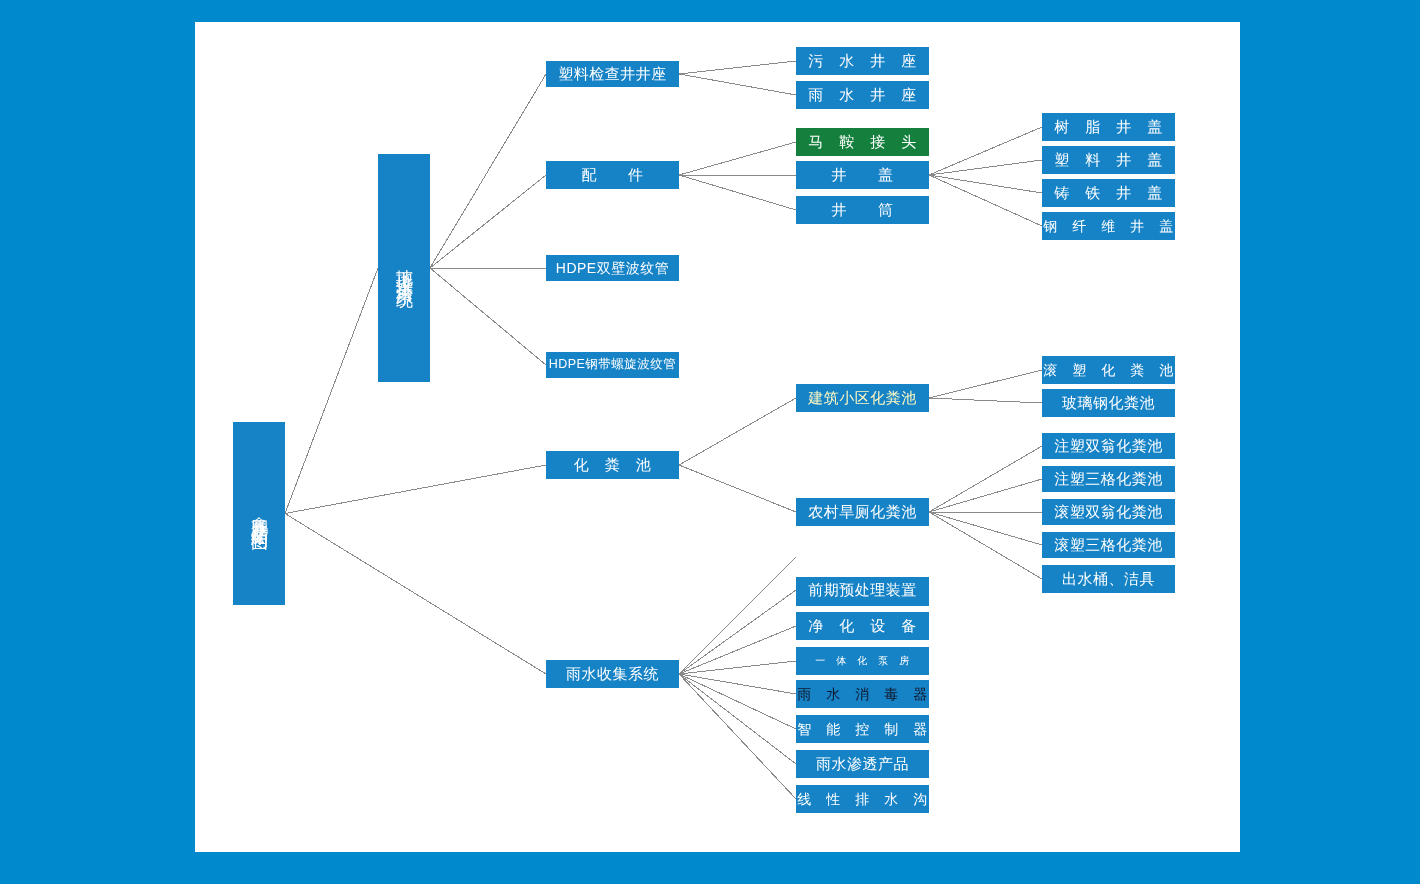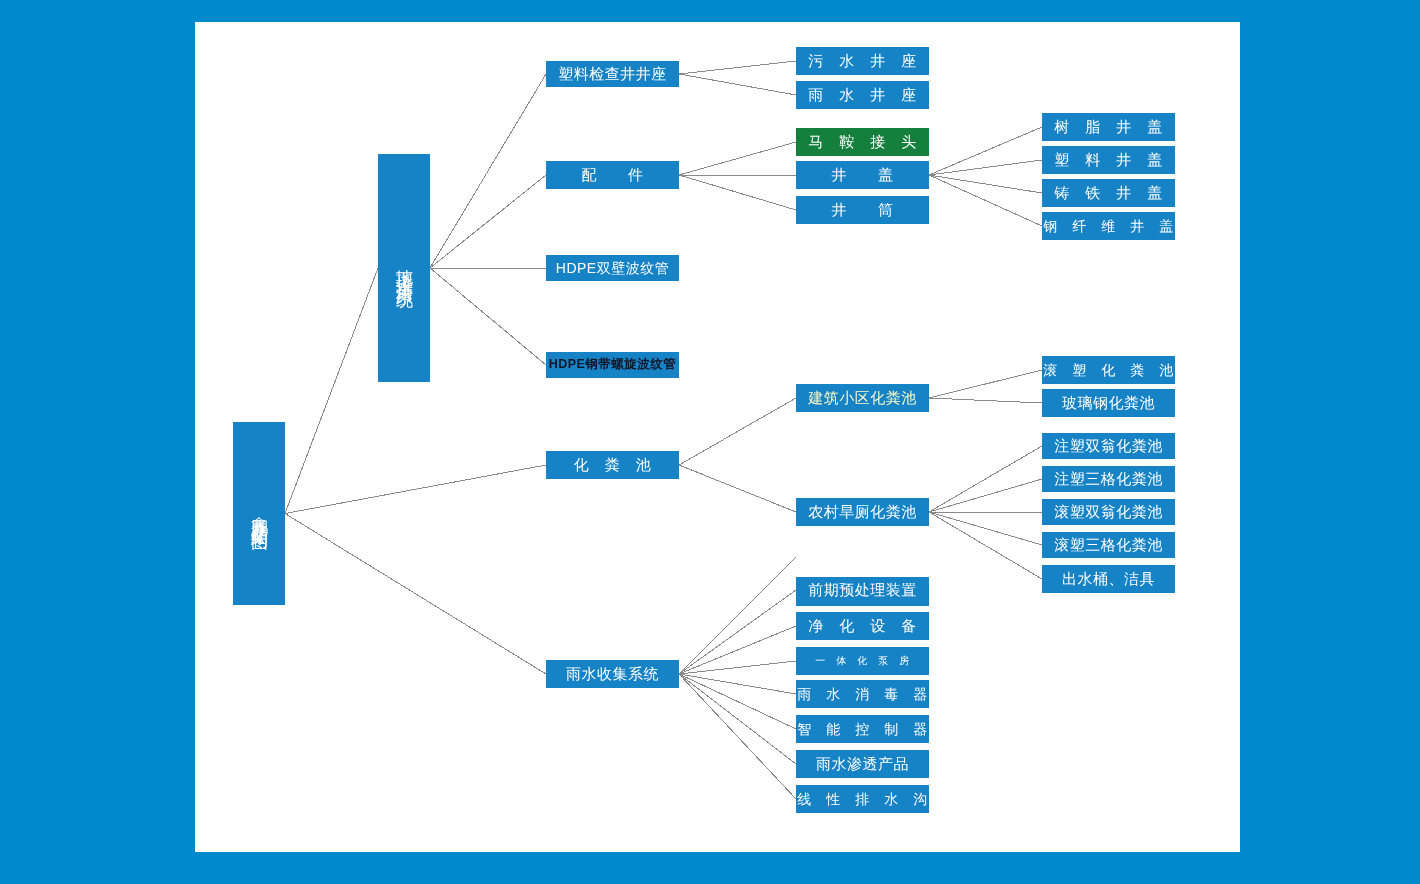--- a/index.html
+++ b/index.html
@@ -110,35 +110,35 @@
   <div id="diagram">
       <div class="node vertical" style="left: 233px; top: 422px; width: 52px; height: 183px; background: rgb(23, 131, 199); color: rgb(255, 255, 255); font-size: 17px;">
         <span class="lbl">鑫鹏产品结构图</span>
       </div>
       <div class="node vertical" style="left: 378px; top: 154px; width: 52px; height: 228px; background: rgb(23, 131, 199); color: rgb(255, 255, 255); font-size: 17px;">
         <span class="lbl">地下排水排污系统</span>
       </div>
       <div class="node" style="left: 546px; top: 61px; width: 133px; height: 26px; background: rgb(23, 131, 199); color: rgb(255, 255, 255); font-size: 15px;"><span class="lbl">塑料检查井井座</span></div>
       <div class="node" style="left: 546px; top: 161px; width: 133px; height: 28px; background: rgb(23, 131, 199); color: rgb(255, 255, 255); font-size: 15px;"><span class="lbl">配　　件</span></div>
       <div class="node" style="left: 546px; top: 255px; width: 133px; height: 26px; background: rgb(23, 131, 199); color: rgb(255, 255, 255); font-size: 14px;"><span class="lbl">HDPE双壁波纹管</span></div>
-      <div class="node" style="left: 546px; top: 352px; width: 133px; height: 26px; background: rgb(23, 131, 199); color: #0f172a; font-size: 12.5px; font-weight: bold;"><span class="lbl">HDPE钢带螺旋波纹管</span></div>
+      <div class="node" style="left: 546px; top: 352px; width: 133px; height: 26px; background: rgb(23, 131, 199); color: #ffffff; font-size: 12.5px;"><span class="lbl">HDPE钢带螺旋波纹管</span></div>
       <div class="node" style="left: 546px; top: 451px; width: 133px; height: 28px; background: rgb(23, 131, 199); color: rgb(255, 255, 255); font-size: 15px;"><span class="lbl">化　粪　池</span></div>
       <div class="node" style="left: 546px; top: 660px; width: 133px; height: 28px; background: rgb(23, 131, 199); color: rgb(255, 255, 255); font-size: 15px;"><span class="lbl">雨水收集系统</span></div>
       <div class="node" style="left: 796px; top: 47px; width: 133px; height: 28px; background: rgb(23, 131, 199); color: rgb(255, 255, 255); font-size: 15px;"><span class="lbl">污　水　井　座</span></div>
       <div class="node" style="left: 796px; top: 81px; width: 133px; height: 28px; background: rgb(23, 131, 199); color: rgb(255, 255, 255); font-size: 15px;"><span class="lbl">雨　水　井　座</span></div>
       <div class="node" style="left: 796px; top: 128px; width: 133px; height: 28px; background: #15803d; color: rgb(255, 255, 255); font-size: 15px;"><span class="lbl">马　鞍　接　头</span></div>
       <div class="node" style="left: 796px; top: 161px; width: 133px; height: 28px; background: rgb(23, 131, 199); color: rgb(255, 255, 255); font-size: 15px;"><span class="lbl">井　　盖</span></div>
       <div class="node" style="left: 796px; top: 196px; width: 133px; height: 28px; background: rgb(23, 131, 199); color: rgb(255, 255, 255); font-size: 15px;"><span class="lbl">井　　筒</span></div>
       <div class="node" style="left: 796px; top: 384px; width: 133px; height: 28px; background: rgb(23, 131, 199); color: #fef9c3; font-size: 15px;"><span class="lbl">建筑小区化粪池</span></div>
       <div class="node" style="left: 796px; top: 498px; width: 133px; height: 28px; background: rgb(23, 131, 199); color: rgb(255, 255, 255); font-size: 15px;"><span class="lbl">农村旱厕化粪池</span></div>
       <div class="node" style="left: 796px; top: 544px; width: 133px; height: 26px; background: rgb(23, 131, 199); color: rgb(255, 255, 255); font-size: 15px; margin-top: 36px;"><span class="lbl">雨水收集模块</span></div>
       <div class="node" style="left: 796px; top: 577px; width: 133px; height: 26px; background: rgb(23, 131, 199); color: rgb(255, 255, 255); font-size: 15px;"><span class="lbl">前期预处理装置</span></div>
       <div class="node" style="left: 796px; top: 612px; width: 133px; height: 28px; background: rgb(23, 131, 199); color: rgb(255, 255, 255); font-size: 15px;"><span class="lbl">净　化　设　备</span></div>
       <div class="node" style="left: 796px; top: 647px; width: 133px; height: 28px; background: rgb(23, 131, 199); color: rgb(255, 255, 255); font-size: 10px;"><span class="lbl">一　体　化　泵　房</span></div>
-      <div class="node" style="left: 796px; top: 680px; width: 133px; height: 28px; background: rgb(23, 131, 199); color: #ffffff; font-size: 14px;"><span class="lbl">雨　水　消　毒　器</span></div>
+      <div class="node" style="left: 796px; top: 680px; width: 133px; height: 28px; background: rgb(23, 131, 199); color: #0f172a; font-size: 14px;"><span class="lbl">雨　水　消　毒　器</span></div>
       <div class="node" style="left: 796px; top: 715px; width: 133px; height: 28px; background: rgb(23, 131, 199); color: #ffffff; font-size: 14px;"><span class="lbl">智　能　控　制　器</span></div>
       <div class="node" style="left: 796px; top: 750px; width: 133px; height: 28px; background: rgb(23, 131, 199); color: rgb(255, 255, 255); font-size: 15px;"><span class="lbl">雨水渗透产品</span></div>
       <div class="node" style="left: 796px; top: 785px; width: 133px; height: 28px; background: rgb(23, 131, 199); color: rgb(255, 255, 255); font-size: 14px;"><span class="lbl">线　性　排　水　沟</span></div>
       <div class="node" style="left: 1042px; top: 113px; width: 133px; height: 28px; background: rgb(23, 131, 199); color: rgb(255, 255, 255); font-size: 15px; align-items: center;"><span class="lbl">树　脂　井　盖</span></div>
       <div class="node" style="left: 1042px; top: 146px; width: 133px; height: 28px; background: rgb(23, 131, 199); color: rgb(255, 255, 255); font-size: 15px;"><span class="lbl">塑　料　井　盖</span></div>
       <div class="node" style="left: 1042px; top: 179px; width: 133px; height: 28px; background: rgb(23, 131, 199); color: rgb(255, 255, 255); font-size: 15px;"><span class="lbl">铸　铁　井　盖</span></div>
       <div class="node" style="left: 1042px; top: 212px; width: 133px; height: 28px; background: rgb(23, 131, 199); color: rgb(255, 255, 255); font-size: 14px;"><span class="lbl">钢　纤　维　井　盖</span></div>
       <div class="node" style="left: 1042px; top: 356px; width: 133px; height: 28px; background: rgb(23, 131, 199); color: rgb(255, 255, 255); font-size: 14px;"><span class="lbl">滚　塑　化　粪　池</span></div>
       <div class="node" style="left: 1042px; top: 389px; width: 133px; height: 28px; background: rgb(23, 131, 199); color: rgb(255, 255, 255); font-size: 15px;"><span class="lbl">玻璃钢化粪池</span></div>
       <div class="node" style="left: 1042px; top: 433px; width: 133px; height: 26px; background: rgb(23, 131, 199); color: rgb(255, 255, 255); font-size: 15px;"><span class="lbl">注塑双翁化粪池</span></div>

